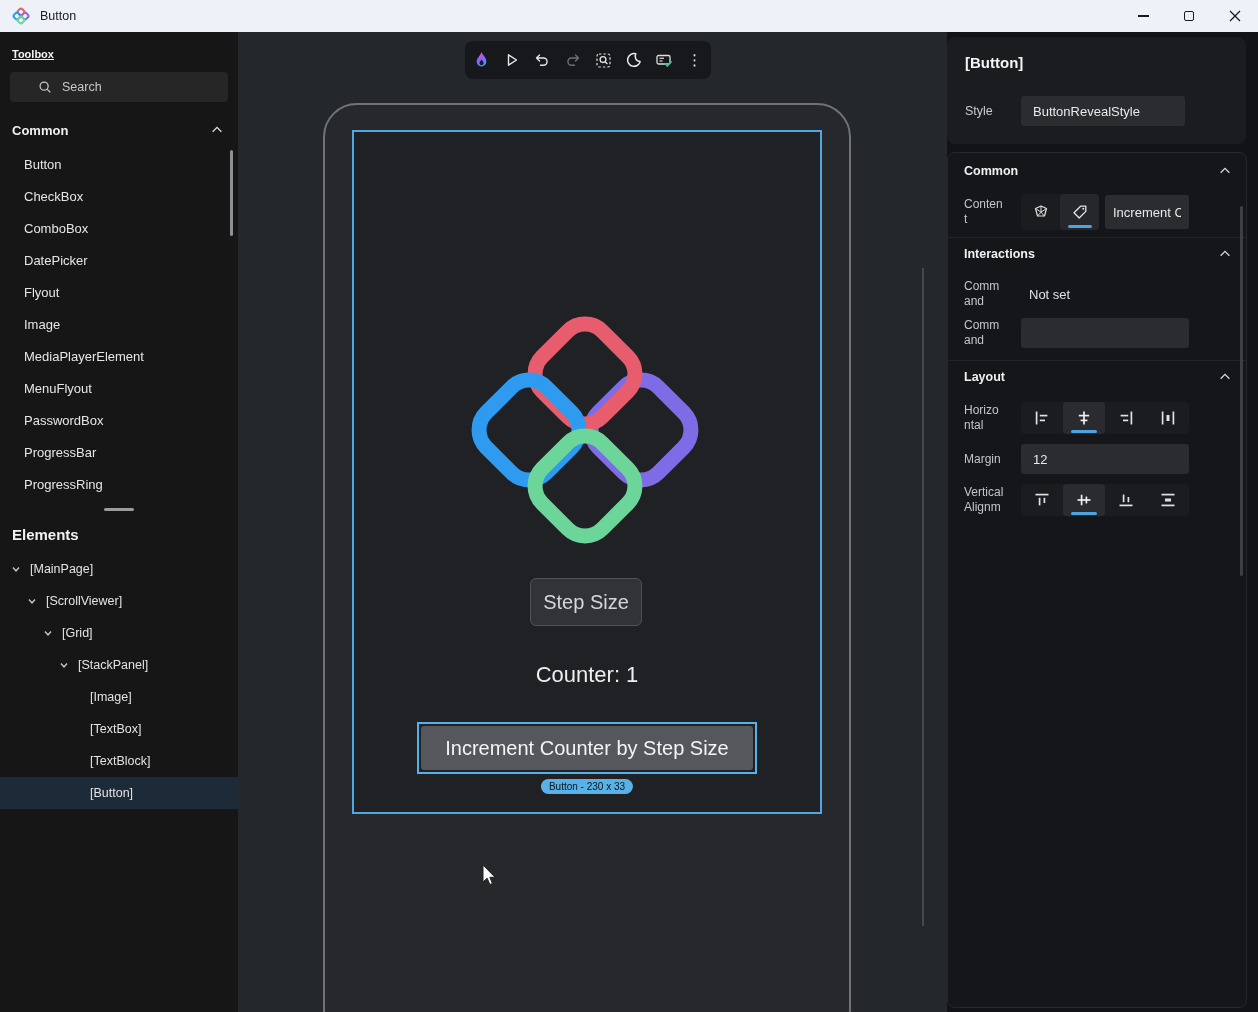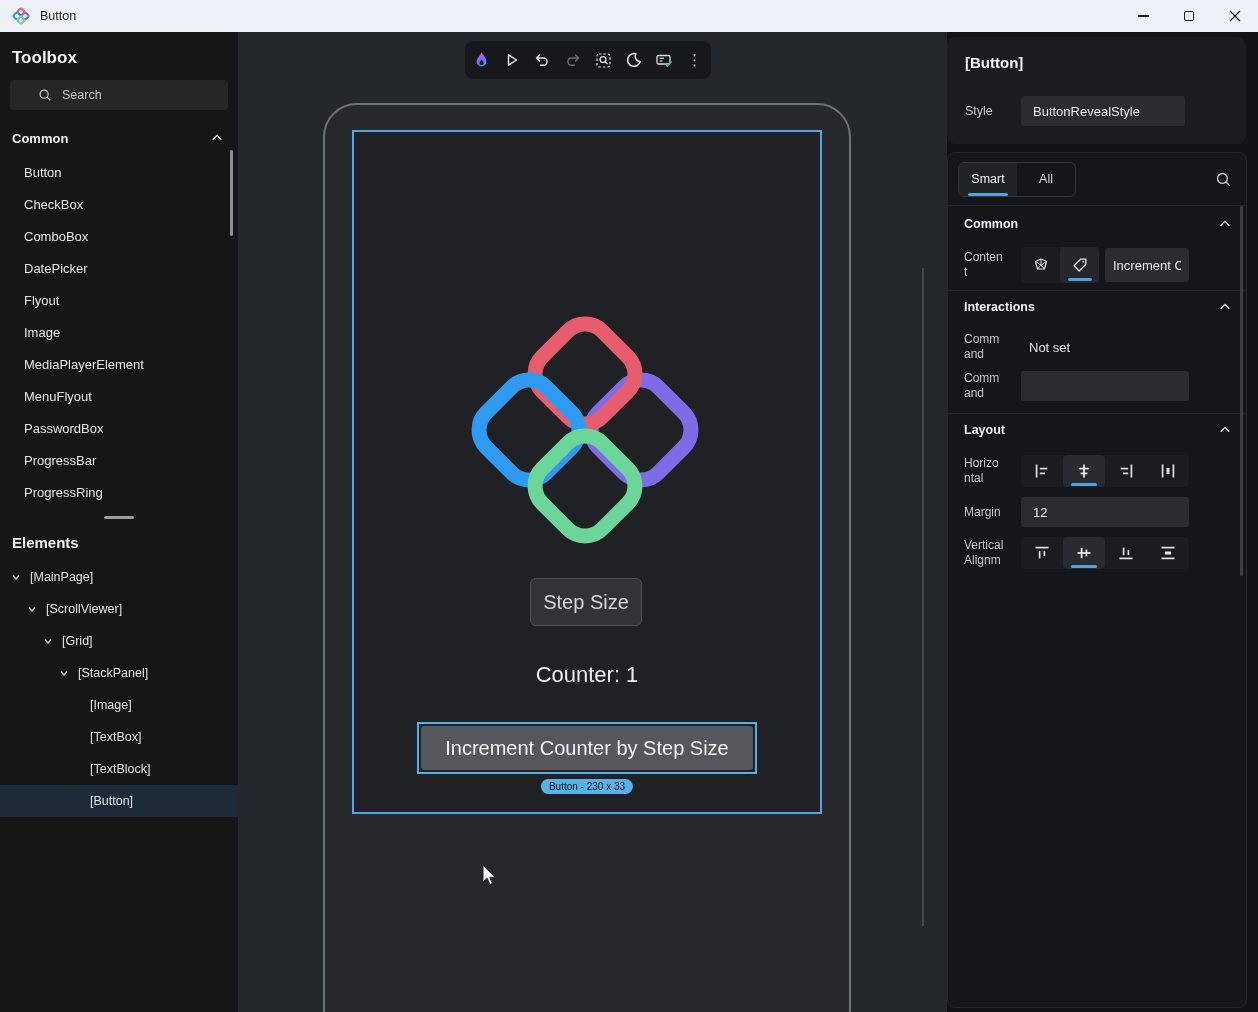--- a/index.html
+++ b/index.html
@@ -15,21 +15,21 @@
   .win-btn { width:46px; height:32px; display:flex; align-items:center; justify-content:center; }
   .glyph-min { width:11px; height:1.4px; background:#1b1b1b; }
   .glyph-max { width:10px; height:10px; border:1.3px solid #1b1b1b; border-radius:2px; }
 
   
   .sidebar { position:absolute; left:0; top:32px; bottom:0; width:238px; background:#161616; z-index:10; }
   .main    { position:absolute; left:238px; top:32px; bottom:0; width:709px; background:#24272b; overflow:hidden; }
   .rightpanel { position:absolute; right:0; top:32px; bottom:0; width:311px; background:#121316; }
 
   
-  .panel-title { color:#f2f2f2; font-weight:bold; font-size:17px; padding:16px 0 0 12px; }
+  .panel-title { color:#f2f2f2; font-weight:bold; font-size:11px; padding:16px 0 0 12px;text-decoration:underline; }
   .searchbox { margin:12px 10px 0 10px; height:30px; background:#262626; border-radius:4px;
                display:flex; align-items:center; padding:0 28px; gap:10px; }
   .searchbox .ph { color:#c7c7c7; font-size:12.5px; }
   .section-header { display:flex; align-items:center; padding:0 14px 0 12px; height:24px; margin-top:16px; }
   .section-header .lbl { color:#f0f0f0; font-weight:bold; font-size:13px; flex:1; }
   .tool-list { margin-top:6px; }
   .tool-item { height:32px; display:flex; align-items:center; padding-left:24px;
                color:#e6e6e7; font-size:13px; cursor:default; }
   .tb-scroll { position:absolute; left:230px; top:118px; width:3px; height:86px; background:#8f9092; border-radius:2px; }
   .splitter { height:14px; display:flex; align-items:center; justify-content:center; margin-top:2px; }
@@ -320,36 +320,20 @@
   <div class="card1">
     <div class="hdr">[Button]</div>
     <div class="stylerow">
       <span class="lbl">Style</span>
       <input class="tinput style-input" value="ButtonRevealStyle" style="">
     </div>
   </div>
 
   <div class="card2">
 
-    <div class="tabsrow">
-      <div class="tabgroup">
-        <div class="tab sel">
-          <span>Smart</span>
-          <div class="underline"></div>
-        </div>
-        <div class="tab">
-          <span>All</span>
-        </div>
-      </div>
-      <div class="spacer"></div>
-      <svg width="17" height="17" viewBox="0 0 16 16">
-        <circle cx="7" cy="7" r="4.6" fill="none" stroke="#cfcfcf" stroke-width="1.3"></circle>
-        <line x1="10.4" y1="10.4" x2="14" y2="14" stroke="#cfcfcf" stroke-width="1.3"></line>
-      </svg>
-    </div>
 
     <div class="sec-hdr" style="margin-top:2px;">
       <span class="lbl">Common</span>
       <svg width="14" height="14" viewBox="0 0 16 16">
         <polyline points="3,10 8,5 13,10" fill="none" stroke="#d8d8d8" stroke-width="1.5"></polyline>
         </svg>
     </div>
     <div class="prop-row" style="height:50px;">
       <span class="plabel">Conten
 t</span>

